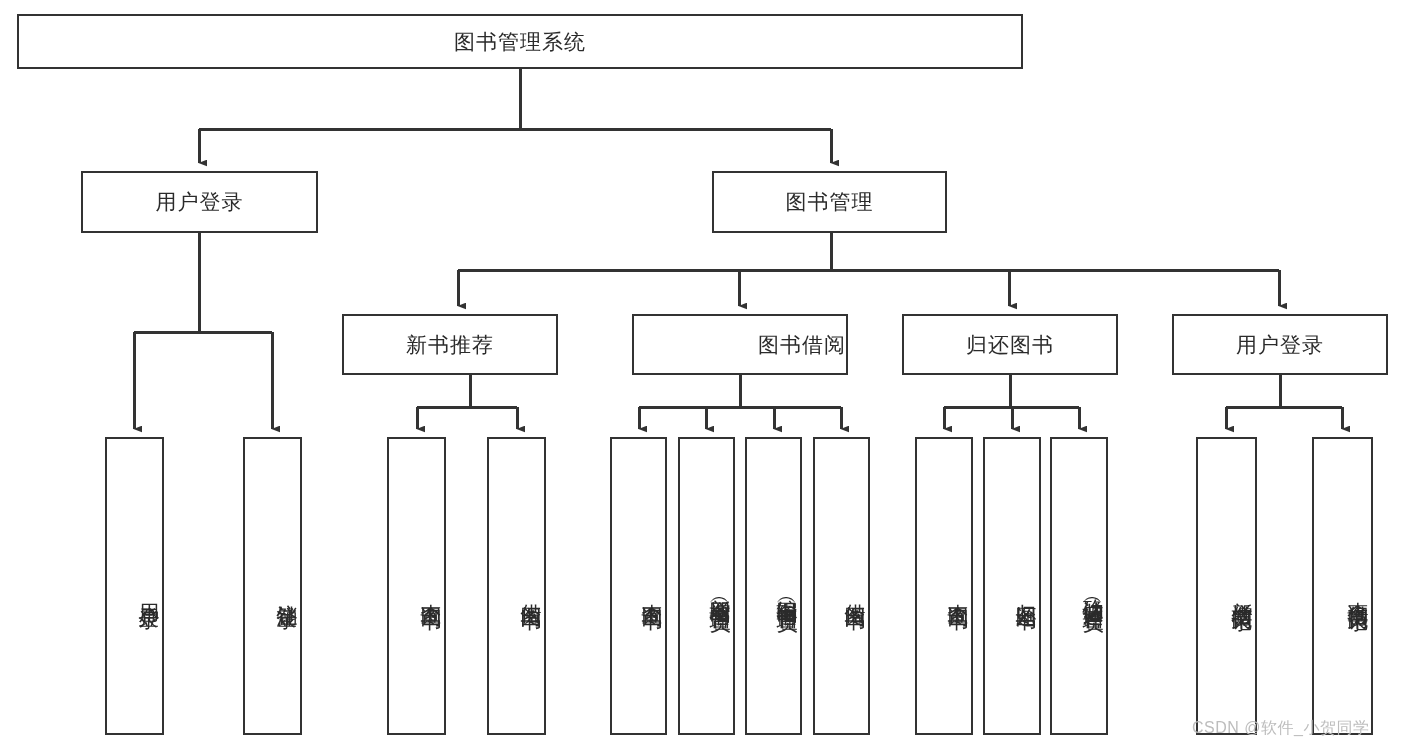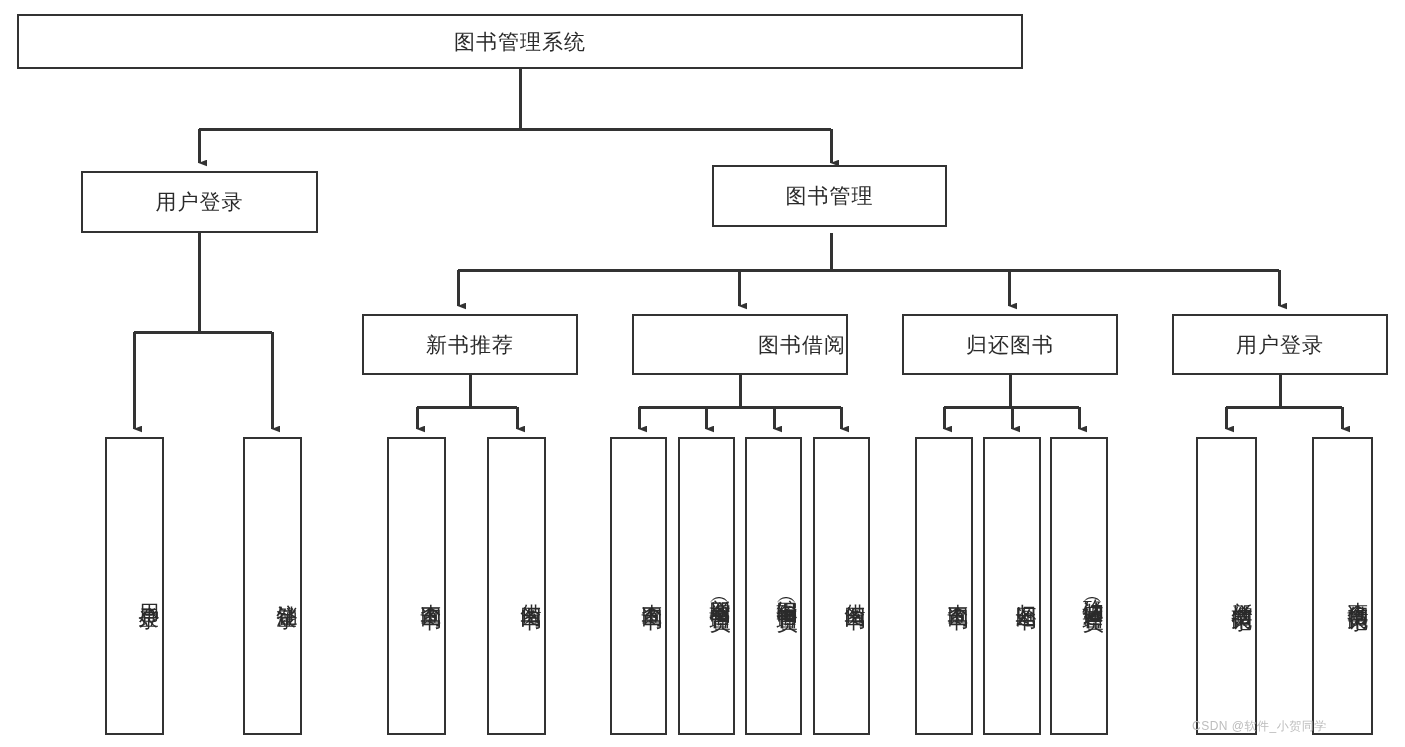--- a/index.html
+++ b/index.html
@@ -56,21 +56,21 @@
     padding-top: 10px;
   }
   .node.vertical .label {
     writing-mode: vertical-rl;
     text-orientation: upright;
     display: block;
     max-height: 280px;
   }
   .watermark {
     position: absolute;
-    font-size: 12px;
+    font-size: 16px;
     color: #bdbdbd;
     white-space: nowrap;
     user-select: none;
     letter-spacing: 0.5px;
   }
 </style>
 </head>
 <body>
 
 <div id="canvas">
@@ -125,24 +125,24 @@
     </g>
   </svg>
 
   <div id="nodes-layer">
       <div class="node horizontal root" style="left: 17px; top: 14px; width: 1006px; height: 55px;">
         <span class="label">图书管理系统</span>
       </div>
       <div class="node horizontal level1" style="left: 81px; top: 171px; width: 237px; height: 62px;">
         <span class="label">用户登录</span>
       </div>
-      <div class="node horizontal level1" style="left: 712px; top: 165px; width: 235px; height: 62px;">
+      <div class="node horizontal level1" style="left: 712px; top: 171px; width: 235px; height: 62px;">
         <span class="label">图书管理</span>
       </div>
-      <div class="node horizontal level2" style="left: 362px; top: 314px; width: 216px; height: 61px;">
+      <div class="node horizontal level2" style="left: 342px; top: 314px; width: 216px; height: 61px;">
         <span class="label">新书推荐</span>
       </div>
       <div class="node horizontal level2" style="left: 632px; top: 314px; width: 216px; height: 61px; justify-content: flex-end;">
         <span class="label">图书借阅</span>
       </div>
       <div class="node horizontal level2" style="left: 902px; top: 314px; width: 216px; height: 61px;">
         <span class="label">归还图书</span>
       </div>
       <div class="node horizontal level2" style="left: 1172px; top: 314px; width: 216px; height: 61px;">
         <span class="label">用户登录</span>

